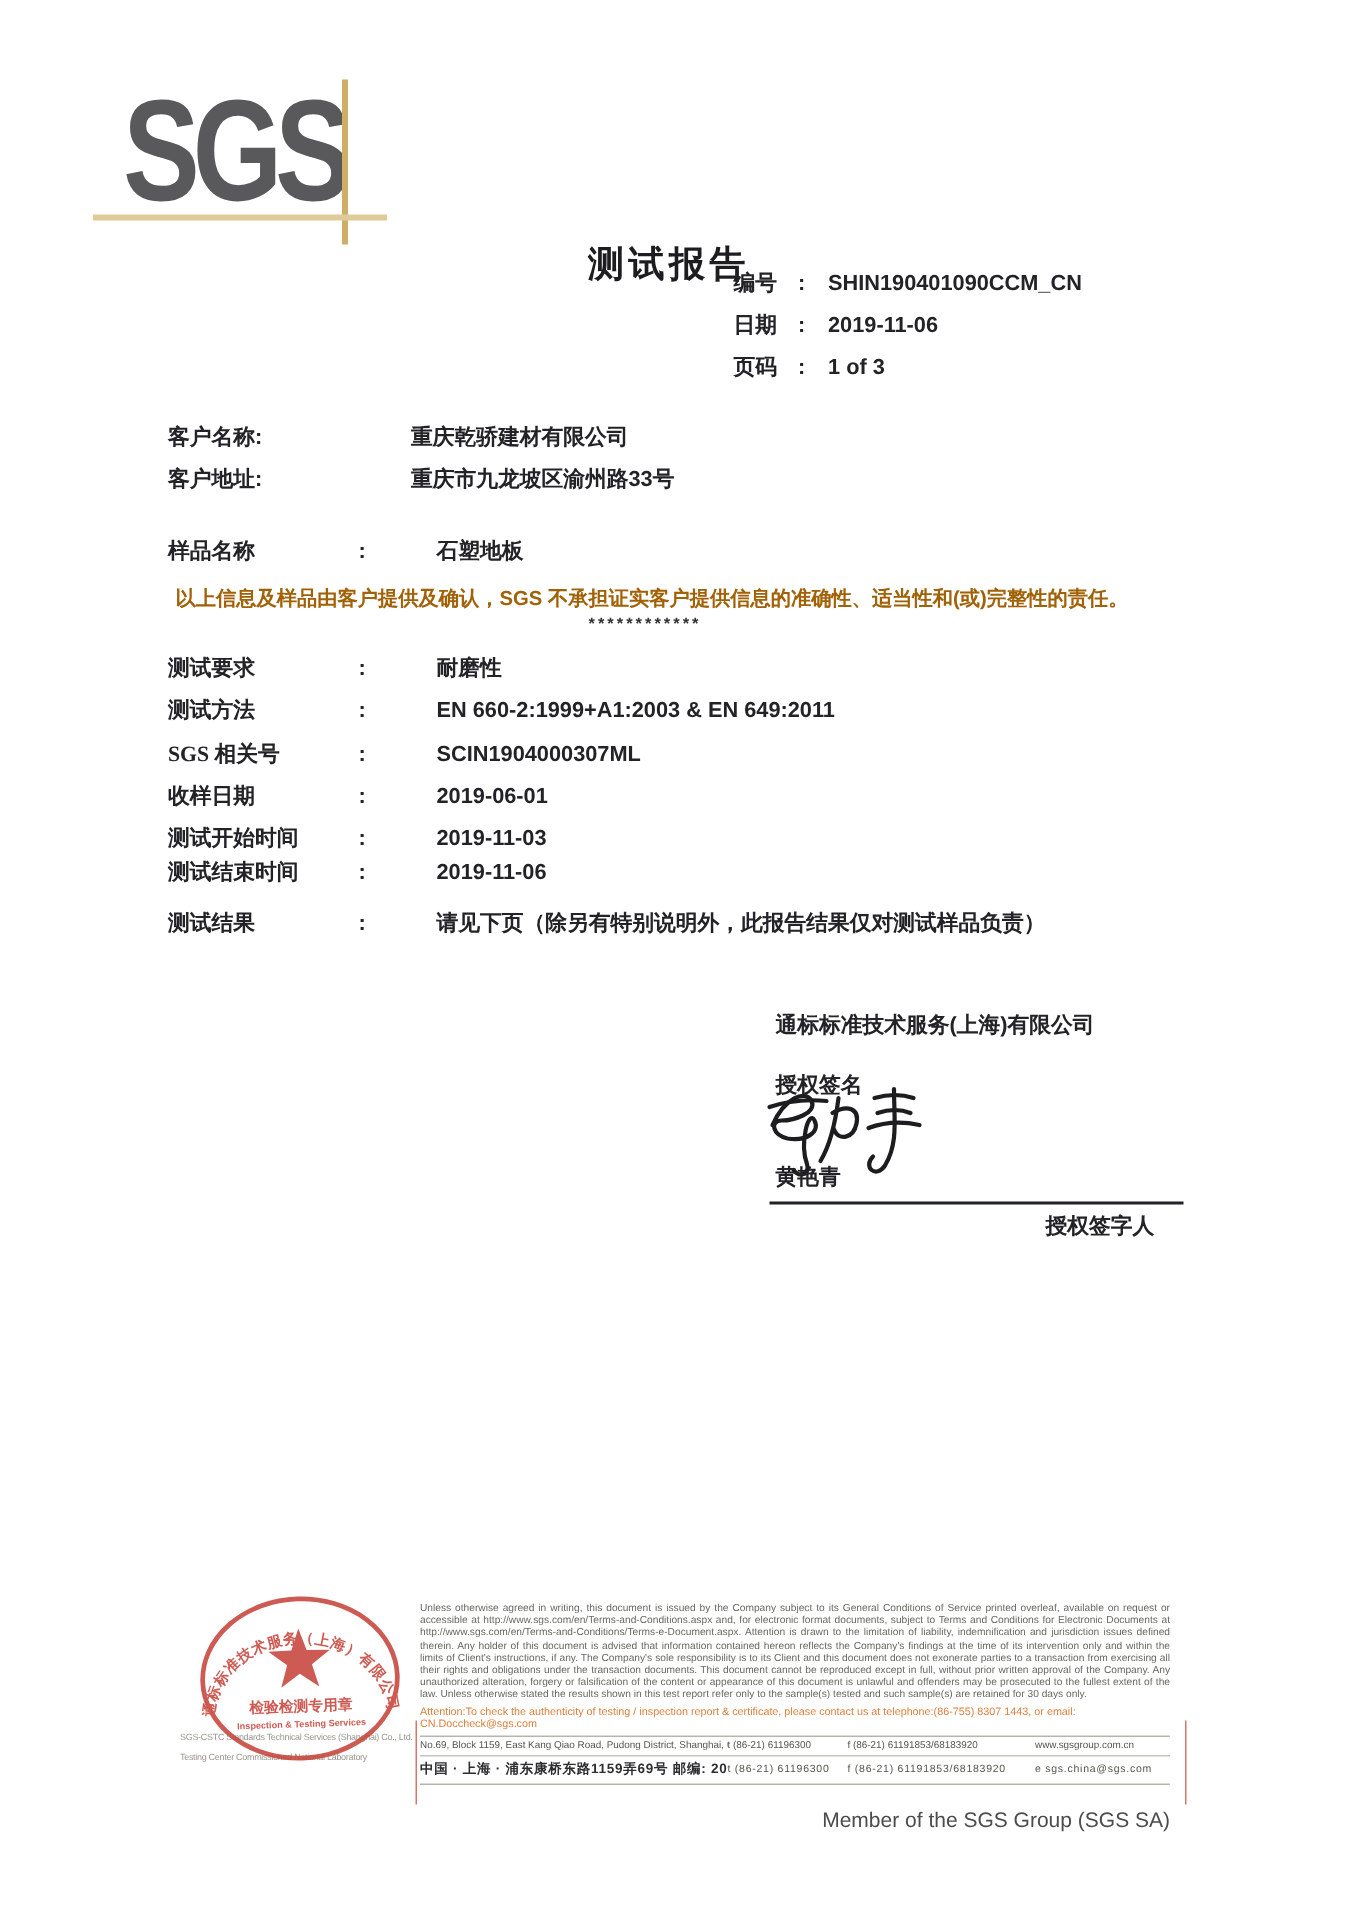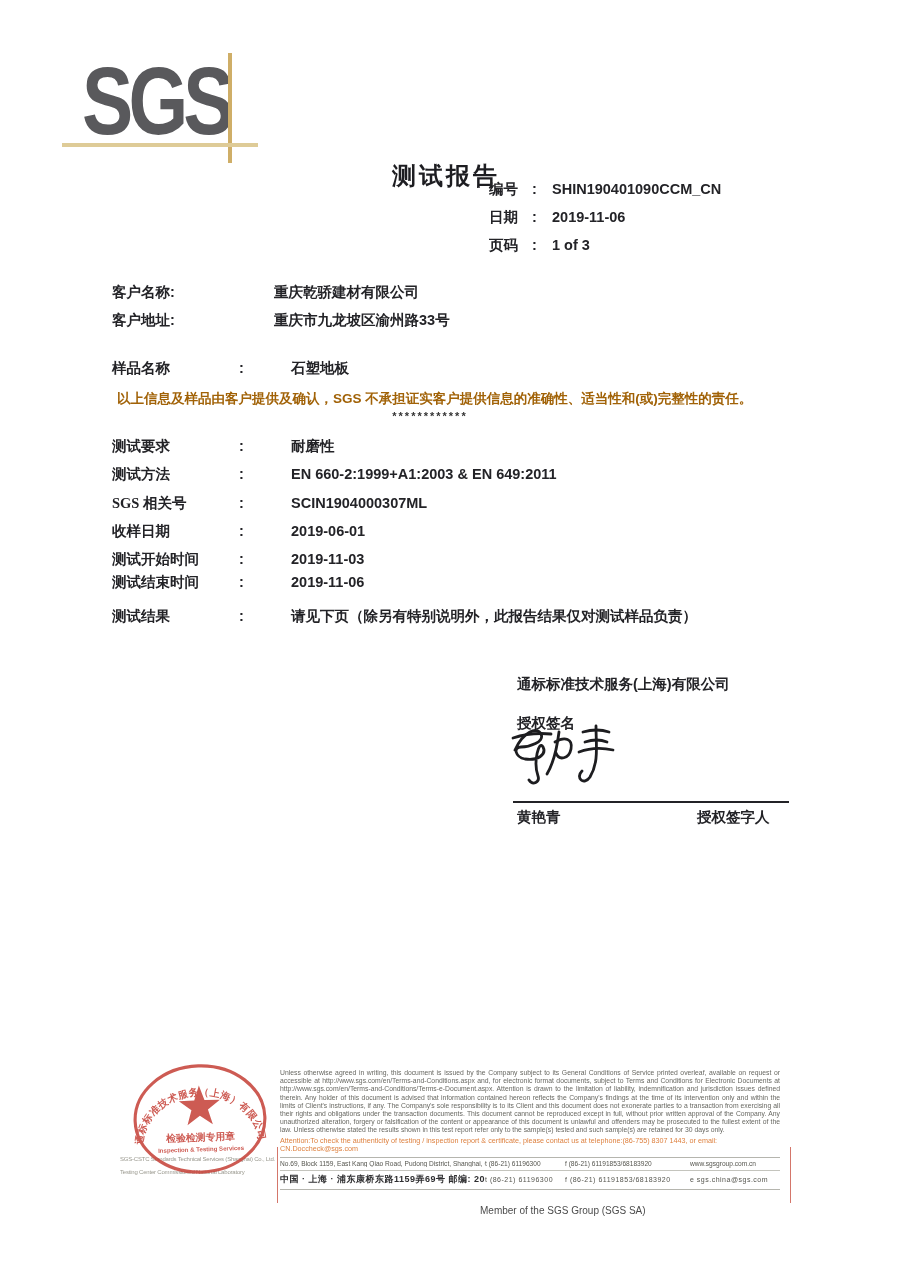--- a/index.html
+++ b/index.html
@@ -27,40 +27,40 @@
   .kv .lab  { width:110px;font-family:Liberation Serif, serif; }
   .kv .lab2 { width:145px; }
   .kv .sep  { width:35px; }
   .disclaimer { position:absolute; left:117px; top:390px; font-size:13.5px; font-weight:600; white-space:nowrap; color:#a16207; }
   .stars { position:absolute; left:125px; top:410px; width:610px; text-align:center; font-size:11px; font-weight:700; letter-spacing:2px; color:#333; }
   
   .sig-company { position:absolute; left:517px; top:674px; font-size:14.5px; font-weight:700; line-height:20px; }
   .sig-label   { position:absolute; left:517px; top:695px; font-size:14.5px; font-weight:700;margin-top:19px; }
   .sig-svg     { position:absolute; left:505px; top:714px; }
   .sig-line    { position:absolute; left:513px; top:801px; width:276px; height:2px; background:#232327; }
-  .signer-name  { position:absolute; left:517px; top:808px; font-size:14.5px; font-weight:700; }
+  .signer-name  { position:absolute; left:517px; top:775px; font-size:14.5px; font-weight:700; }
   .signer-title { position:absolute; left:697px; top:808px; font-size:14.5px; font-weight:700; }
   
   .stamp { position:absolute; left:126px; top:1060px; opacity:0.88; transform:rotate(-2deg); }
   .stamp-caption { position:absolute; left:120px; font-size:6px; color:#9a998f; white-space:nowrap; letter-spacing:-0.2px; }
   
   .footer { position:absolute; left:280px; top:1069px; width:500px; }
   .legal { font-size:6.8px; line-height:8.2px; color:#686862; text-align:justify; }
   .attention { margin-top:2px; font-size:7.2px; line-height:8.5px; color:#dd7f3c; font-weight:400; }
   .addr-table { margin-top:3px; width:100%; border-top:1px solid #b5b5ae; }
   .addr-row { display:flex; align-items:center; }
   .addr-row.en { height:13px; font-size:6.6px; color:#55554e; border-bottom:1px solid #c4c4bd; }
   .addr-row.cn { height:19px; font-size:9px; font-weight:700; color:#2e2e30; border-bottom:1px solid #b5b5ae; letter-spacing:0.5px; }
   .addr-row .c-addr { flex:1; white-space:nowrap; overflow:hidden; }
   .addr-row .c-tel  { width:80px; white-space:nowrap; }
   .addr-row .c-fax  { width:125px; white-space:nowrap; }
   .addr-row .c-last { width:90px; white-space:nowrap; }
   .addr-row.cn .c-tel, .addr-row.cn .c-fax, .addr-row.cn .c-last { font-size:7px; font-weight:400; color:#55554e; }
   .red-rule { position:absolute; width:1px; height:56px; top:1147px; background:#d4766a; }
-  .member { position:absolute; left:480px; top:1205px; width:300px; font-size:10px; color:#4c4c4c; }
+  .member { position:absolute; left:480px; top:1205px; width:300px; text-align:right; font-size:14px; color:#4c4c4c; }
 </style>
 </head>
 <body>
 
 <div class="page">
 
   <div class="sgs-text">SGS</div>
   <div class="logo-vline"></div>
   <div class="logo-hline"></div>
 

